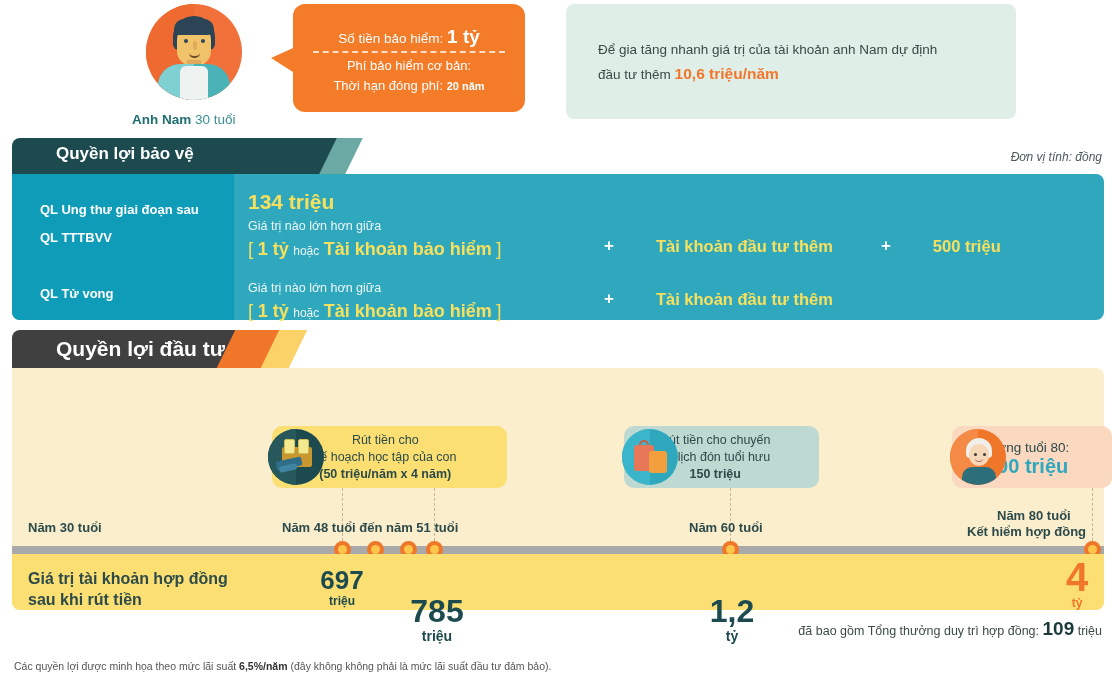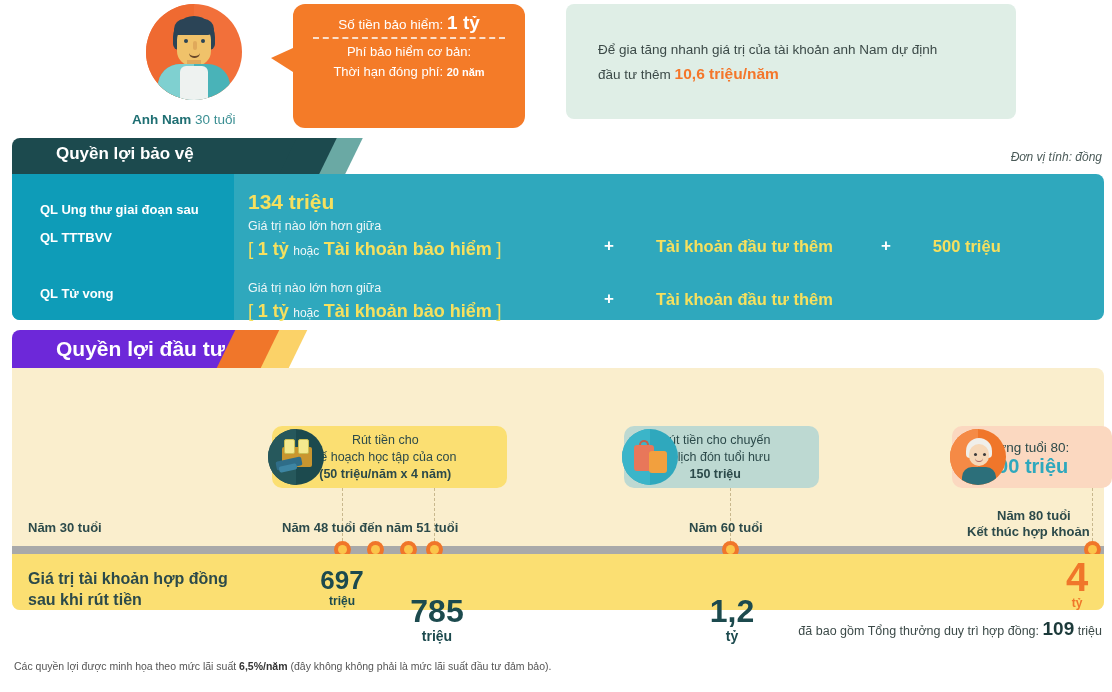--- a/index.html
+++ b/index.html
@@ -49,24 +49,24 @@
   }
   .avatar .neck { position:absolute; left:41px; top:56px; width:14px; height:12px; background:#e0a95b; }
 
   .avatar-label {
     position: absolute; left: 132px; top: 112px; width: 160px;
     font-size: 13.5px; color: #3b8f93; white-space: nowrap;
   }
   .avatar-label b { color: #1f6f73; font-weight: bold; }
 
   .bubble {
-    position: absolute; left: 293px; top: 4px; width: 232px; height: 124px;
+    position: absolute; left: 293px; top: 4px; width: 232px; height: 108px;
     background: #f47b28; border-radius: 12px;
     text-align: center; color: #ffffff;
-    padding-top: 9px;
+    padding-top: 23px;
   }
   .bubble:before {
     content:""; position:absolute; left:-22px; top:44px;
     border-style: solid; border-width: 10px 22px 14px 0;
     border-color: transparent #f47b28 transparent transparent;
   }
   .bubble .l1 { font-size: 13.5px; line-height: 19px; }
   .bubble .l1 b { font-size: 19px; font-weight: bold; }
   .bubble .divider { margin: 3px 20px 4px 20px; border-top: 2px dashed rgba(255,255,255,.75); height:0; }
   .bubble .l2 { font-size: 13px; line-height: 17px; }
@@ -126,21 +126,21 @@
   .brk .bracket { color:#f6e05e; font-size:19px; font-weight:normal; }
 
   .row-r { position:absolute; display:flex; align-items:center; }
   .row-r .plus { color:#ffffff; font-size:17px; font-weight:bold; }
   .row-r .item { color:#f6e05e; font-size:16.5px; font-weight:bold; }
 
   
   .inv-wrap { position:absolute; left:12px; top:330px; width:1092px; height:280px; }
   .inv-tab {
     position:absolute; left:0; top:0; width:230px; height:50px;
-    background:#6d28d9; border-radius:8px 0 0 0;
+    background:#404040; border-radius:8px 0 0 0;
   }
   .inv-tab .skew { position:absolute; right:-28px; top:0; width:44px; height:38px; background:#f0762a; transform:skewX(-26deg); }
   .inv-tab .skew2 { position:absolute; right:-56px; top:0; width:34px; height:38px; background:#fbd268; transform:skewX(-26deg); }
   .inv-tab span { position:relative; z-index:3; display:block; padding:7px 0 0 44px; color:#fff; font-size:21px; font-weight:bold; }
 
   .inv-body {
     position:absolute; left:0; top:38px; width:1092px; height:242px;
     background:#faeecd; border-radius:0 8px 8px 8px;
   }
 
@@ -369,21 +369,21 @@
       <div class="txt">
         <div>Mừng tuổi 80:</div>
         <div class="v">200 triệu</div>
       </div>
     </div>
 
     <div class="year-lbl" style="left:16px; top:152px;">Năm 30 tuổi</div>
     <div class="year-lbl" style="left:270px; top:152px;">Năm 48 tuổi đến năm 51 tuổi</div>
     <div class="year-lbl" style="left:677px; top:152px;">Năm 60 tuổi</div>
     <div class="year-lbl" style="left:985px; top:140px;">Năm 80 tuổi</div>
-    <div class="year-lbl" style="left:955px; top:156px;">Kết thúc hợp khoản</div>
+    <div class="year-lbl" style="left:955px; top:156px;">Kết hiểm hợp đồng</div>
 
     <div class="tl-bar"></div>
     <div class="dot" style="left:322px;"></div>
     <div class="dot" style="left:355px;"></div>
     <div class="dot" style="left:388px;"></div>
     <div class="dot" style="left:414px;"></div>
     <div class="dot" style="left:710px;"></div>
     <div class="dot" style="left:1072px;"></div>
 
     <div class="val-band"></div>

